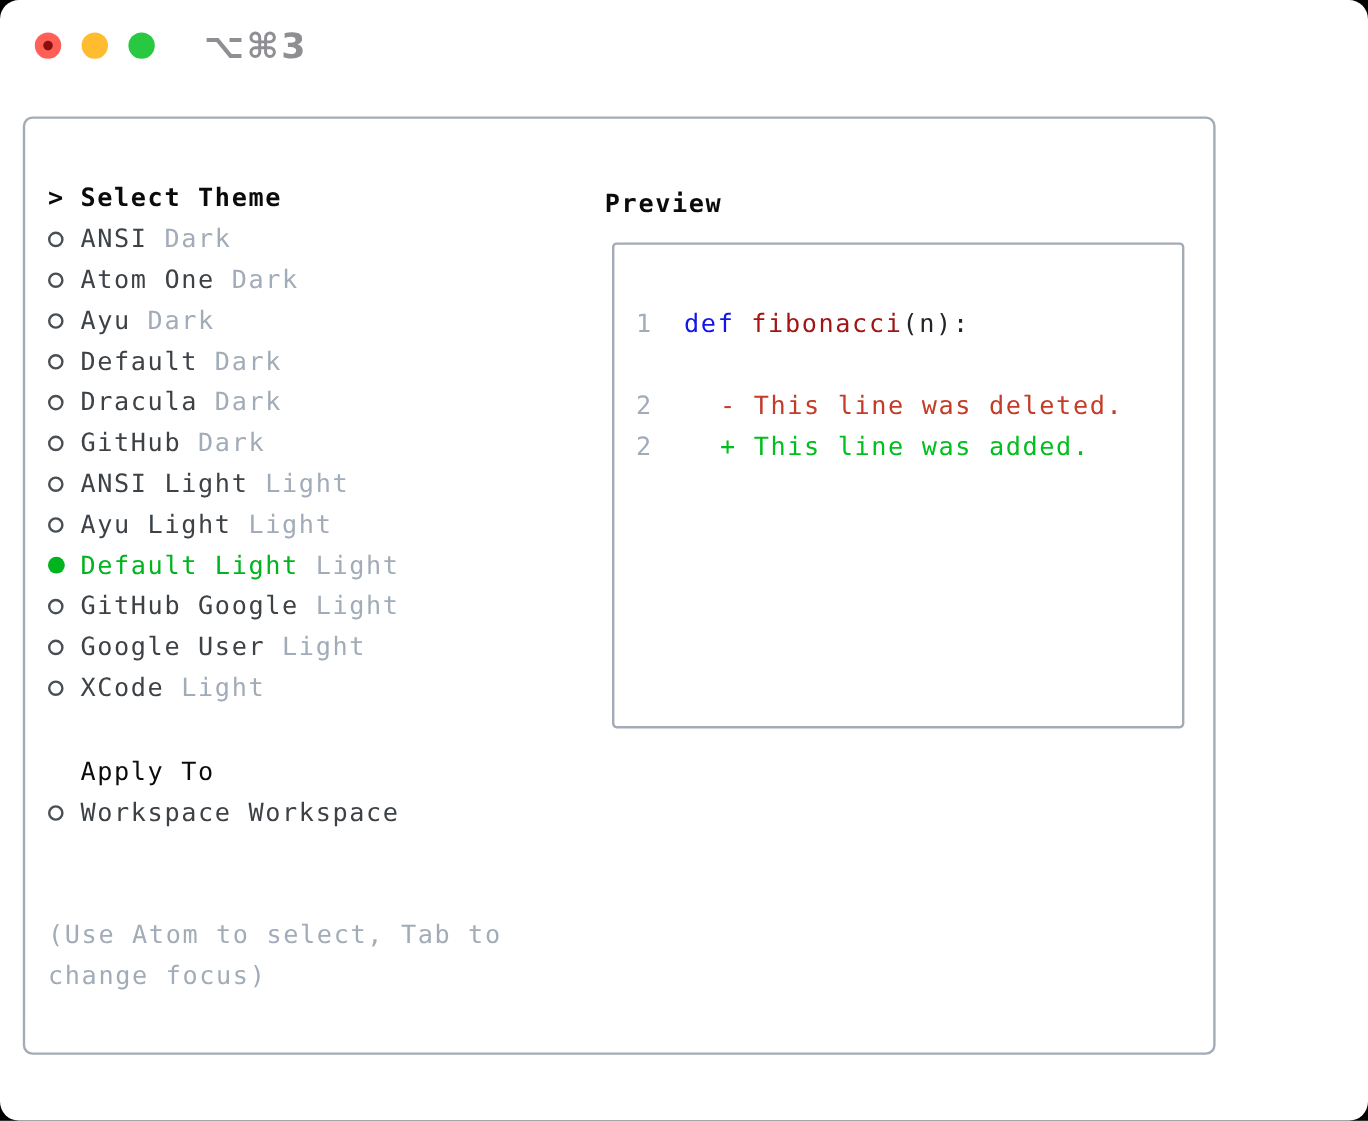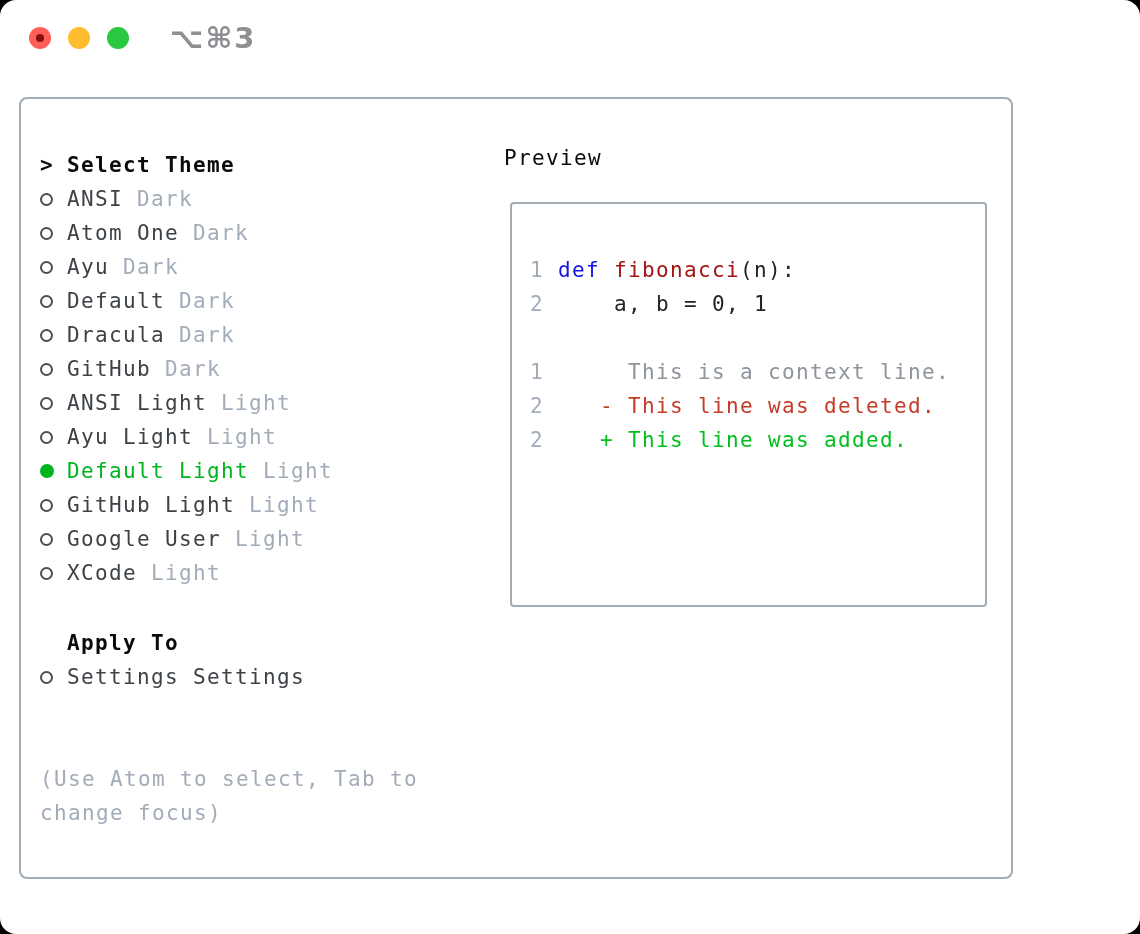--- a/index.html
+++ b/index.html
@@ -41,39 +41,39 @@
   .dot {
     width:14px; height:14px; border-radius:50%;
     background:var(--selection-green,#00b41f); border:none;
   }
   .theme-block { position:absolute; left:19px; top:49px; }
   .list-header { font-weight:bold; color:var(--header-text,#0b0b0c); }
   .item-label { color:var(--item-text,#3d4247); white-space:pre; }
   .row.selected .item-label { color:var(--selection-green,#00b41f); }
   .variant { color:var(--muted-gray,#a2acb8); white-space:pre; }
   .apply-block { position:absolute; left:19px; top:527px; }
-  .apply-header { color:var(--header-text,#0b0b0c);font-weight:bold; }
+  .apply-header { color:var(--header-text,#0b0b0c); }
   .hint {
     position:absolute; left:19px; top:663px; width:436px;
     line-height:34px; color:var(--muted-gray,#a2acb8);
   }
   
   .preview-title {
-    position:absolute; left:483px; top:42px; height:34px; line-height:34px;
-    font-weight:normal; color:var(--header-text,#0b0b0c);
+    position:absolute; left:483px; top:54px; height:34px; line-height:34px;
+    font-weight:bold; color:var(--header-text,#0b0b0c);
   }
   .preview-box {
     position:absolute; left:489px; top:103px; width:477px; height:405px;
     border:2px solid var(--panel-border,#a3abb5); border-radius:4px;
     padding:49px 0 0 18px; overflow:hidden; background:#fff;
   }
   .line { height:34px; line-height:34px; white-space:pre; }
   .c-num   { color:var(--muted-gray,#a2acb8); }
   .c-plain { color:var(--code-text,#212529); }
-  .c-kw    { color:var(--keyword-blue,#1414e6); }
+  .c-kw    { color:var(--keyword-blue,#1414e6);margin-left:12px; }
   .c-fn    { color:var(--function-red,#a31515); }
   .c-ctx   { color:var(--context-gray,#8d949c); }
   .c-del   { color:var(--deleted-red,#c43b28); }
   .c-add   { color:var(--added-green,#00bf1f);text-align:right; }
 </style>
 </head>
 <body>
 
 <div class="window">
 
@@ -94,44 +94,42 @@
       <div id="theme-list">
           <div class="row"><span class="bcol"><span class="ring"></span></span><span class="item-label">ANSI</span><span class="variant"> Dark</span></div>
           <div class="row"><span class="bcol"><span class="ring"></span></span><span class="item-label">Atom One</span><span class="variant"> Dark</span></div>
           <div class="row"><span class="bcol"><span class="ring"></span></span><span class="item-label">Ayu</span><span class="variant"> Dark</span></div>
           <div class="row"><span class="bcol"><span class="ring"></span></span><span class="item-label">Default</span><span class="variant"> Dark</span></div>
           <div class="row"><span class="bcol"><span class="ring"></span></span><span class="item-label">Dracula</span><span class="variant"> Dark</span></div>
           <div class="row"><span class="bcol"><span class="ring"></span></span><span class="item-label">GitHub</span><span class="variant"> Dark</span></div>
           <div class="row"><span class="bcol"><span class="ring"></span></span><span class="item-label">ANSI Light</span><span class="variant"> Light</span></div>
           <div class="row"><span class="bcol"><span class="ring"></span></span><span class="item-label">Ayu Light</span><span class="variant"> Light</span></div>
           <div class="row selected"><span class="bcol"><span class="dot"></span></span><span class="item-label">Default Light</span><span class="variant"> Light</span></div>
-          <div class="row"><span class="bcol"><span class="ring"></span></span><span class="item-label">GitHub Light</span><span class="variant"> Light</span></div>
+          <div class="row"><span class="bcol"><span class="ring"></span></span><span class="item-label">GitHub Google</span><span class="variant"> Light</span></div>
           <div class="row"><span class="bcol"><span class="ring"></span></span><span class="item-label">Google User</span><span class="variant"> Light</span></div>
           <div class="row"><span class="bcol"><span class="ring"></span></span><span class="item-label">XCode</span><span class="variant"> Light</span></div>
         </div>
     </div>
 
     <div class="apply-block">
       <div class="row">
         <span class="bcol"></span>
         <span class="apply-header">Apply To</span>
       </div>
       <div id="apply-list">
-          <div class="row"><span class="bcol"><span class="ring"></span></span><span class="item-label">Settings Settings</span></div>
+          <div class="row"><span class="bcol"><span class="ring"></span></span><span class="item-label">Workspace Workspace</span></div>
         </div>
     </div>
 
     <div class="hint">(Use Atom to select, Tab to change focus)</div>
 
     <div class="preview-title">Preview</div>
     <div class="preview-box">
       <div id="preview-lines">
           <div class="line"><span class="c-num">1</span> <span class="c-kw">def</span><span class="c-plain"> </span><span class="c-fn">fibonacci</span><span class="c-plain">(n):</span></div>
-          <div class="line"><span class="c-num">2</span> <span class="c-plain">    a, b = 0, 1</span></div>
           <div class="line"></div>
-          <div class="line"><span class="c-num">1</span> <span class="c-ctx">     This is a context line.</span></div>
           <div class="line"><span class="c-num">2</span> <span class="c-del">   - This line was deleted.</span></div>
           <div class="line"><span class="c-num">2</span> <span class="c-add">   + This line was added.</span></div>
         </div>
     </div>
 
   </div>
 </div>
 
 </body></html>

